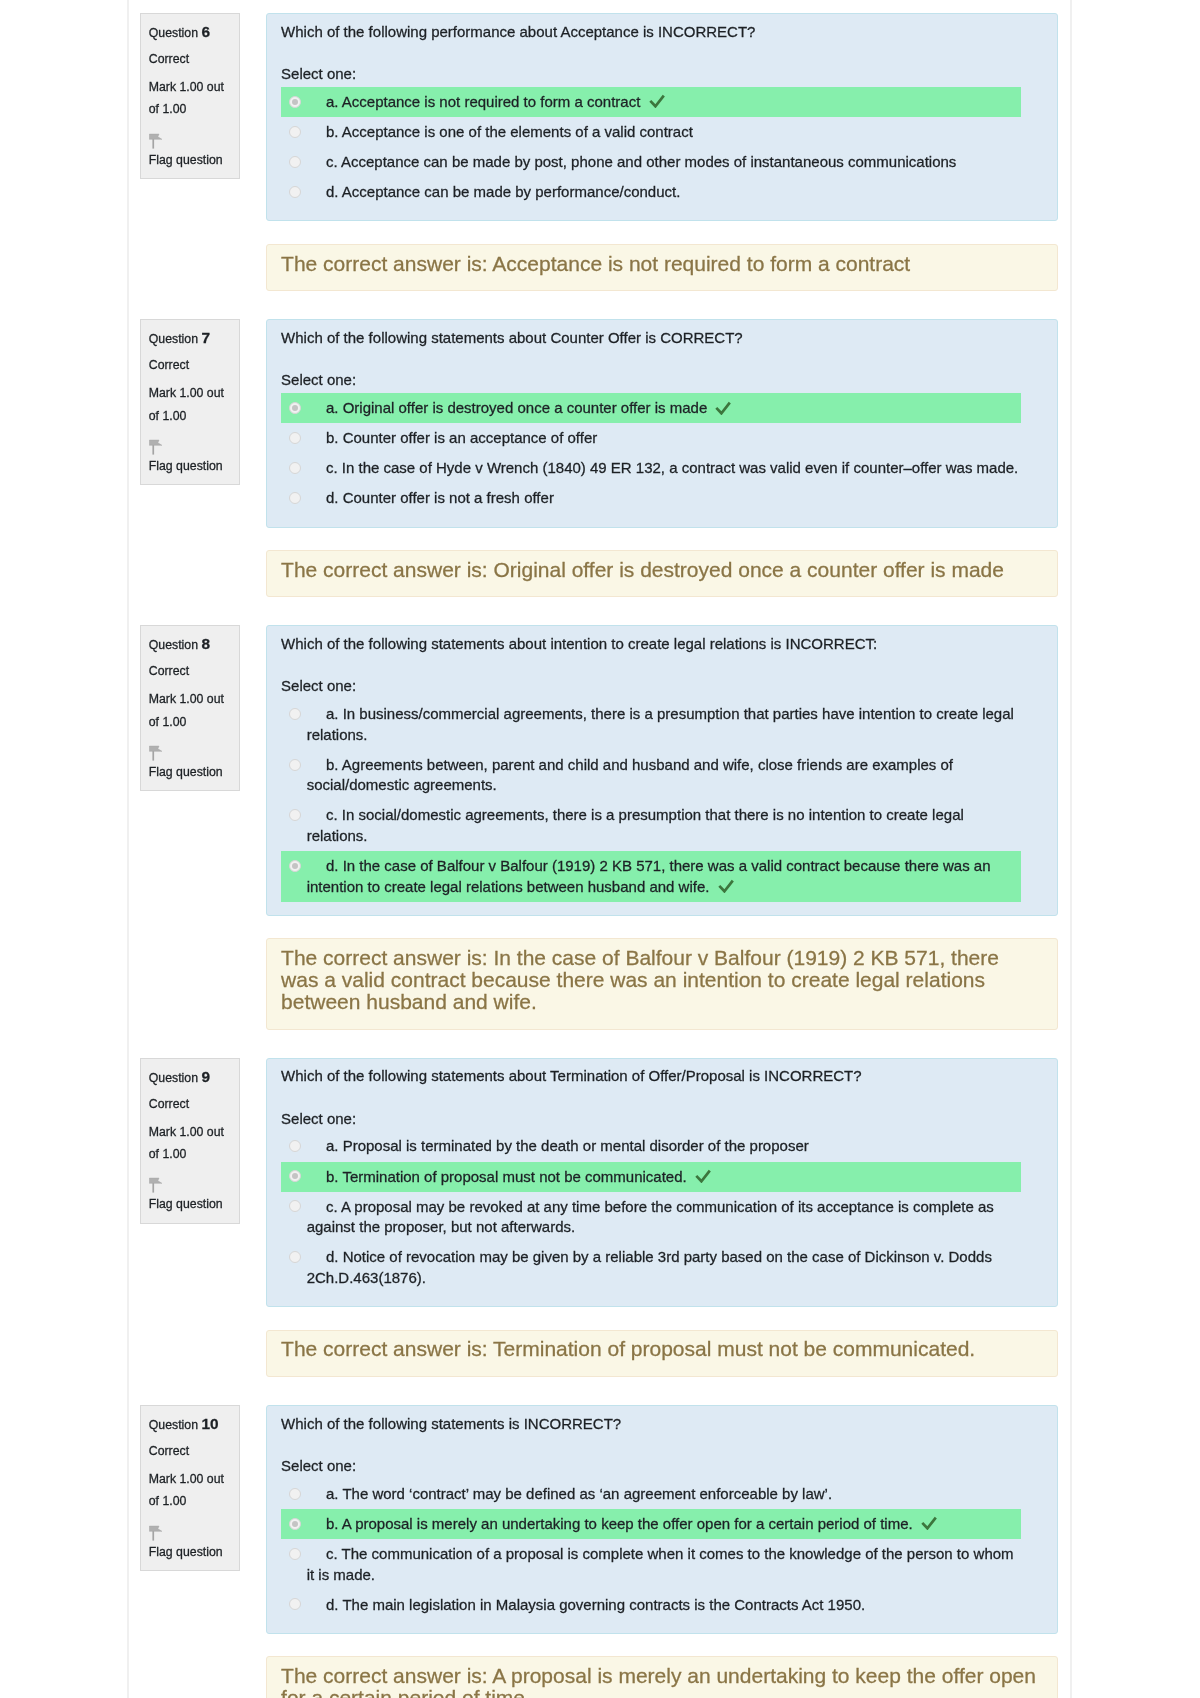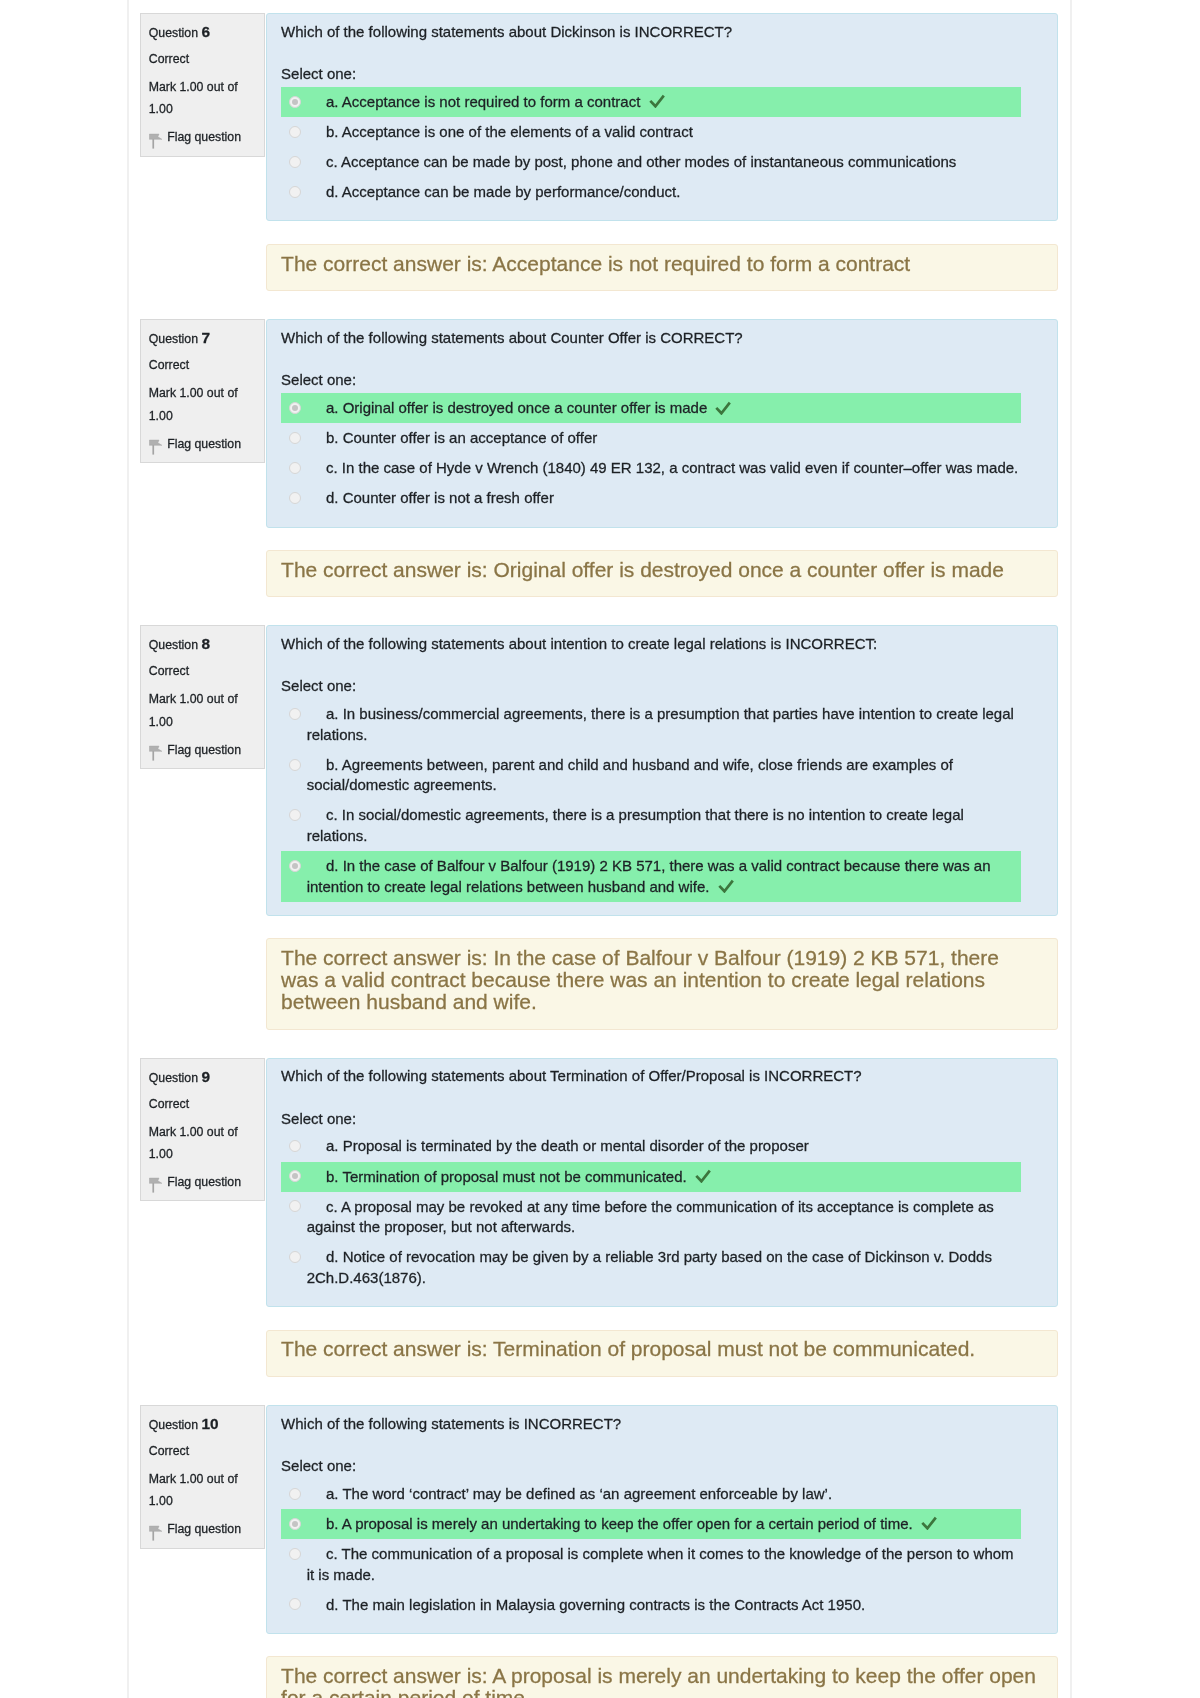--- a/index.html
+++ b/index.html
@@ -12,27 +12,27 @@
   .page{position:relative;width:1200px;height:1698px;overflow:hidden;}
   .colrule{position:absolute;top:0;height:1698px;width:2px;background:#f0f0f0;}
   .colrule.left{left:126.8px;}
   .colrule.right{left:1070.2px;}
 
   .content{position:absolute;left:140.4px;top:13.1px;width:918.1px;}
 
   .qblock{position:relative;margin-bottom:28.0px;}
 
   .info{
-    position:absolute;left:0px;top:0px;width:125px;
+    position:absolute;left:0px;top:0px;width:100px;
     background:#efefef;border:1px solid #d8d8d8;
     padding:7.1px 8px 7.1px 7.4px;box-sizing:border-box;
     font-size:12.3px;color:#1d2125;line-height:22.2px;
   }
   .info .irow{margin:0 0 3.7px 0;}
-  .info .irow.last{margin-bottom:0;}
+  .info .irow.last{margin-bottom:0;flex-direction:column;}
   .info .qno b{font-weight:700;font-size:15.4px;}
   .info .irow.state,.info .irow.grade{margin-bottom:5.9px;}
   .flagrow{display:flex;align-items:flex-start;}
   .flagicon{flex:0 0 auto;width:14px;height:16px;margin-right:4.4px;margin-top:6.3px;}
 
   .qbody{
     margin-left:125.6px;background:#deeaf4;border:1px solid #c1e2ec;
     border-radius:3px;padding:7.6px 14px 13.0px 14.1px;box-sizing:border-box;
     color:#1d2125;font-size:15px;line-height:20.6px;
   }
@@ -70,21 +70,21 @@
           <div class="irow grade">Mark 1.00 out of 1.00</div>
           <div class="irow last flagrow">
             <span class="flagicon"><svg viewBox="0 0 14 16" width="14" height="16" aria-hidden="true">
                 <path d="M3.4 1.1 h1.7 v14.5 h-1.7 z" fill="#a4a4a4"></path>
                 <path d="M0.4 1.1 h9.6 l-1.2 2.6 l4.1 2.6 h-12.5 z" fill="#b0b0b0" stroke="#a5a5a5" stroke-width="0.5" stroke-linejoin="round"></path>
               </svg></span>
             <span>Flag question</span>
           </div>
         </div>
         <div class="qbody">
-          <div class="qtext">Which of the following statements about Dickinson is INCORRECT?</div>
+          <div class="qtext">Which of the following performance about Acceptance is INCORRECT?</div>
           <div class="prompt">Select one:</div>
           <div class="answers">
             <div class="opt correct">
               <span class="radio on"></span>
               <span class="opttext"><span>a. Acceptance is not required to form a contract</span><span class="tick"><svg viewBox="0 0 16 14" width="16" height="14" aria-hidden="true">
                     <path d="M1.3 6.9 L6.4 12.3 L14.8 1.6" stroke="#3c763d" stroke-width="2.7" fill="none" stroke-linecap="butt" stroke-linejoin="miter"></path>
                   </svg></span></span>
             </div>
             <div class="opt">
               <span class="radio"></span>

